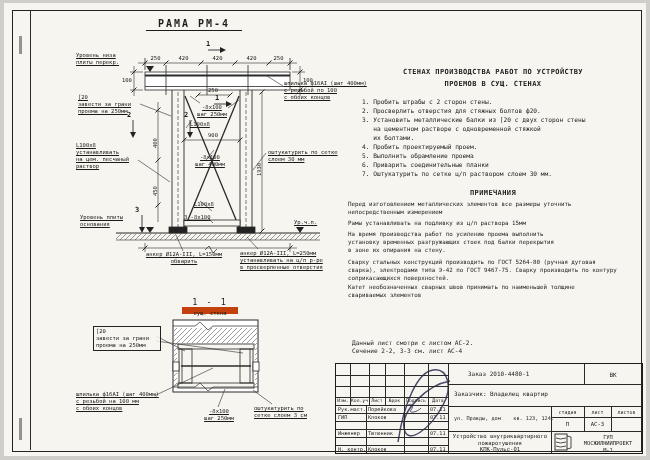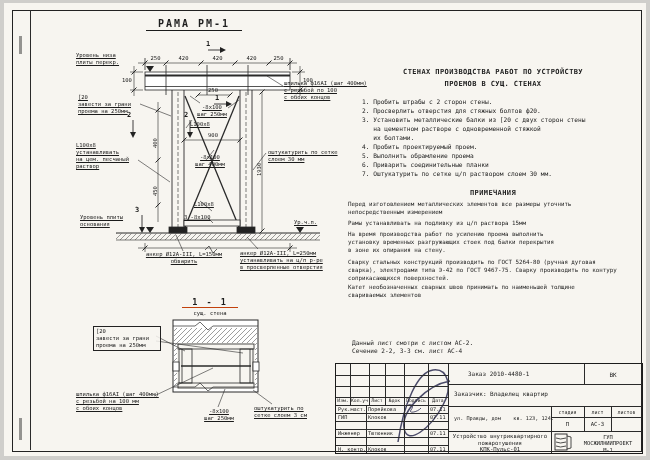--- a/index.html
+++ b/index.html
@@ -11,21 +11,21 @@
   svg.lines{position:absolute;left:0;top:0;z-index:1;}
   .dlb{position:absolute;z-index:2;font-size:5.5px;line-height:1.3;white-space:pre-line;color:#1b1b1b;}
   .u{text-decoration:underline;text-underline-offset:1px;}
   .boxed{border:0.9px solid #222;padding:1px 2px;background:rgba(247,245,240,.85);}
   .ctr{text-align:center;}
   .rot{transform:rotate(-90deg);transform-origin:left top;white-space:pre;}
   .mk{position:absolute;z-index:2;font-size:7px;font-weight:bold;}
   .title{position:absolute;left:146px;top:18px;width:96px;z-index:2;text-align:center;
          font-size:10px;font-weight:bold;letter-spacing:2px;border-bottom:1px solid #1b1b1b;padding-bottom:1px;}
   .sec-title{position:absolute;left:182px;top:297px;width:56px;z-index:2;text-align:center;
-         font-size:8.5px;font-weight:bold;border-bottom:1px solid #c2410c;letter-spacing:2px;}
+         font-size:8.5px;font-weight:normal;border-bottom:7px solid #c2410c;letter-spacing:2px;}
   .wo-h{position:absolute;left:358px;width:270px;z-index:2;text-align:center;font-size:7px;letter-spacing:.4px;font-weight:bold;}
   .wo-list{position:absolute;left:362px;top:98px;width:276px;z-index:2;}
   .wo-item{white-space:pre-wrap;font-size:6.2px;line-height:1.45;}
   .note-p{position:absolute;left:348px;width:290px;z-index:2;white-space:pre-line;font-size:5.8px;line-height:1.42;}
   .refnote{position:absolute;left:352px;top:339px;width:200px;z-index:2;white-space:pre-line;font-size:6.1px;line-height:1.35;}
   .stamp{position:absolute;left:335px;top:363px;width:306px;height:89px;border:1.2px solid #1c1c1c;z-index:2;background:transparent;}
   .ln{position:absolute;background:#2a2a2a;}
   .st{position:absolute;font-size:5.2px;line-height:1.1;white-space:pre;}
   .sth{position:absolute;font-size:4.7px;text-align:center;}
   .stc{position:absolute;text-align:center;white-space:pre-line;}
@@ -141,21 +141,21 @@
     <rect x="178" y="383" width="76" height="5"></rect>
     <path stroke-width="0.6" d="M156,336 L185,351 M156,341 L243,353 M154,396 L213,368 M218,407 L225,389 M272,404 L253,390"></path>
   </g>
 
   <g>
     <path d="M398,442 C404,402 418,372 433,370 C448,368 453,387 443,405 C431,428 407,447 404,428 C401,411 427,385 450,381" stroke="#2c2c50" stroke-width="1.5" fill="none" opacity="0.85"></path>
     <path d="M406,407 c4,-5 9,-2 5,3 c-3,4 7,2 10,-2" stroke="#2c2c50" stroke-width="1" fill="none" opacity="0.8"></path>
   </g>
 </svg>
 
-<div class="title">РАМА РМ-1</div>
+<div class="title">РАМА РМ-4</div>
 
 <div class="dlb u" style="left:76px;top:52px;width:60px;">Уровень низа
 плиты перекр.</div>
 <div class="dlb u" style="left:78px;top:94px;width:64px;">[20
 завести за грани
 проема на 250мм</div>
 <div class="dlb u" style="left:76px;top:142px;width:64px;">L100x8
 устанавливать
 на цем. песчаный
 раствор</div>

